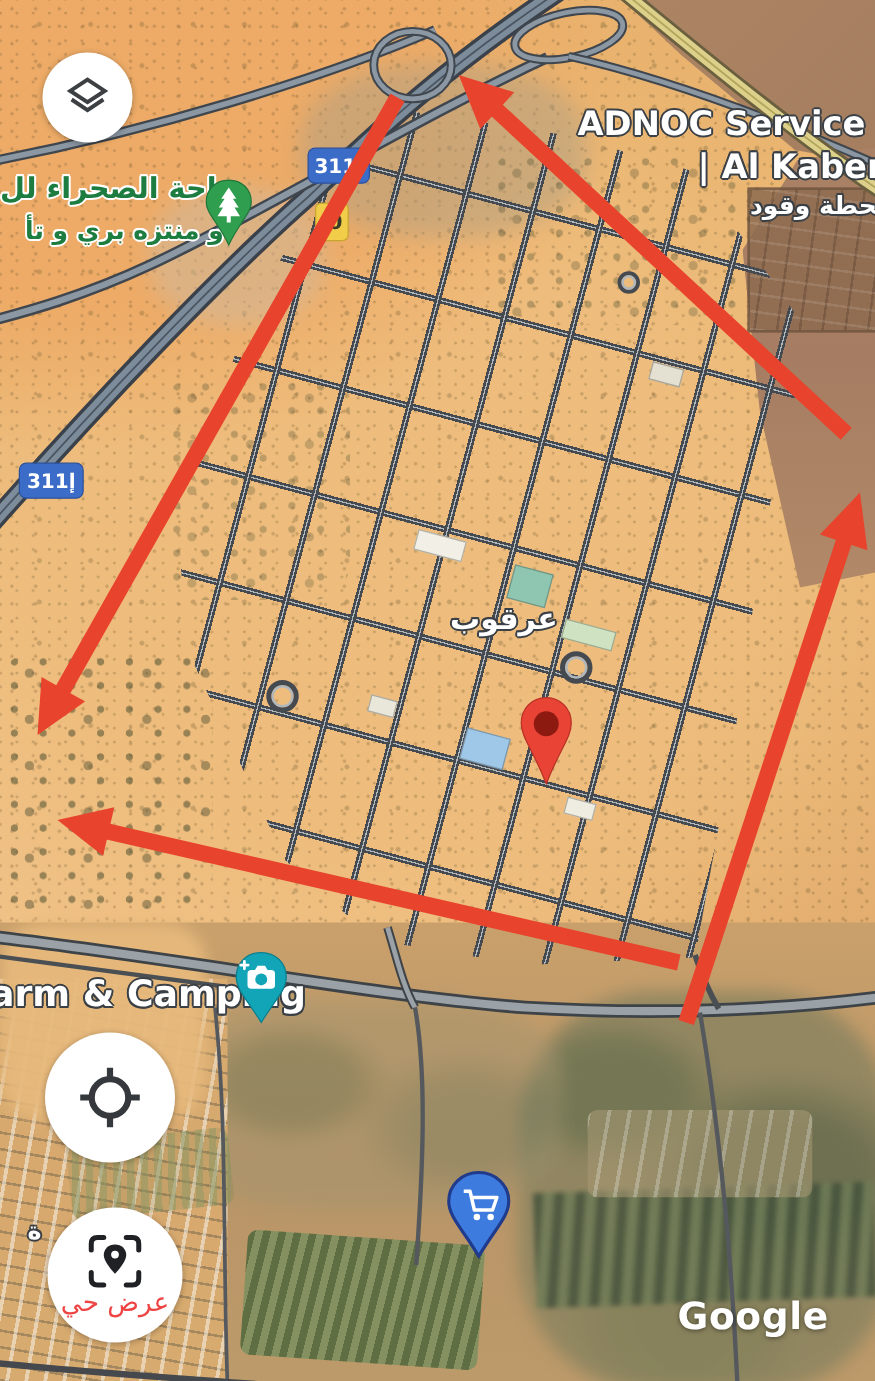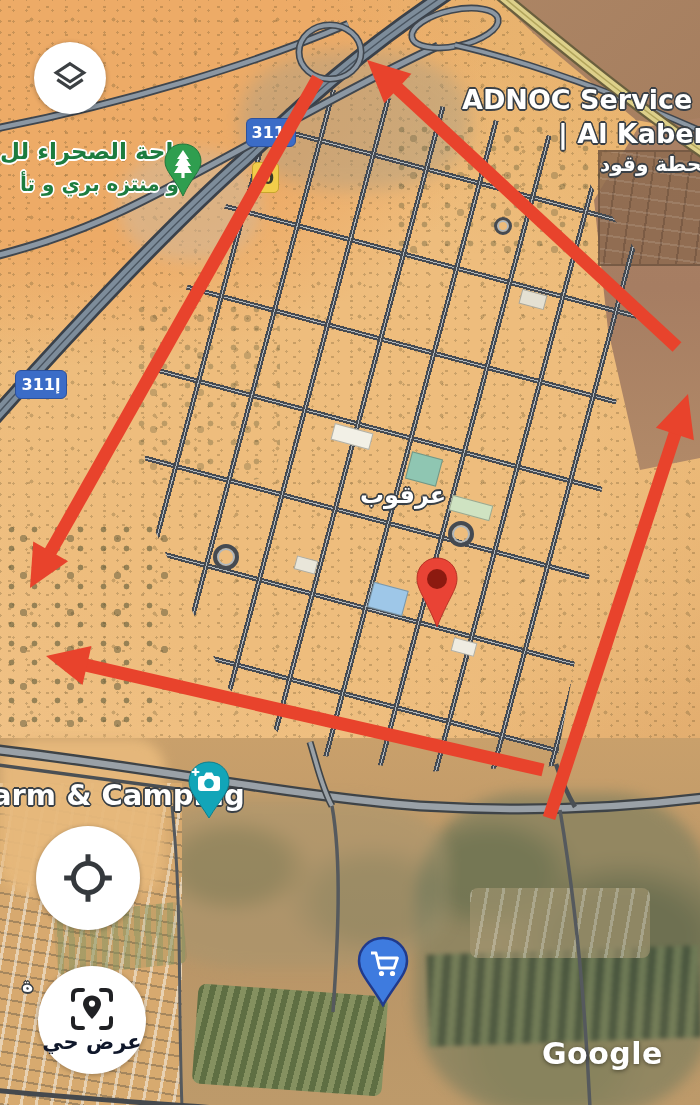--- a/index.html
+++ b/index.html
@@ -96,21 +96,21 @@
   #badge-yellow{position:absolute;background:#f2cd4a;border:1.5px solid #c7a52e;border-radius:5px;
     color:#3a3a28;font-weight:bold;font-size:17px;display:flex;align-items:center;justify-content:flex-end;
     padding-right:4px;box-sizing:border-box;}
   #watermark{font-size:30px;font-weight:600;color:#fff;letter-spacing:.5px;
     text-shadow:0 1px 4px rgba(0,0,0,.5);text-align:right;}
 
   
   .ctl{position:absolute;background:#fff;border-radius:50%;
     box-shadow:0 1px 5px rgba(0,0,0,.3);display:flex;flex-direction:column;
     align-items:center;justify-content:center;}
-  #live-label{font-size:21px;font-weight:bold;color:#0f172a;margin-top:-2px;}
+  #live-label{font-size:21px;font-weight:normal;color:#ef4444;margin-top:-2px;}
 
   svg{display:block;}
   #roads,#annot{position:absolute;left:0;top:0;}
   .marker{position:absolute;}
 </style>
 </head>
 <body>
 
 <div class="abs" id="sand"></div>
 <div class="abs speck1"></div>

